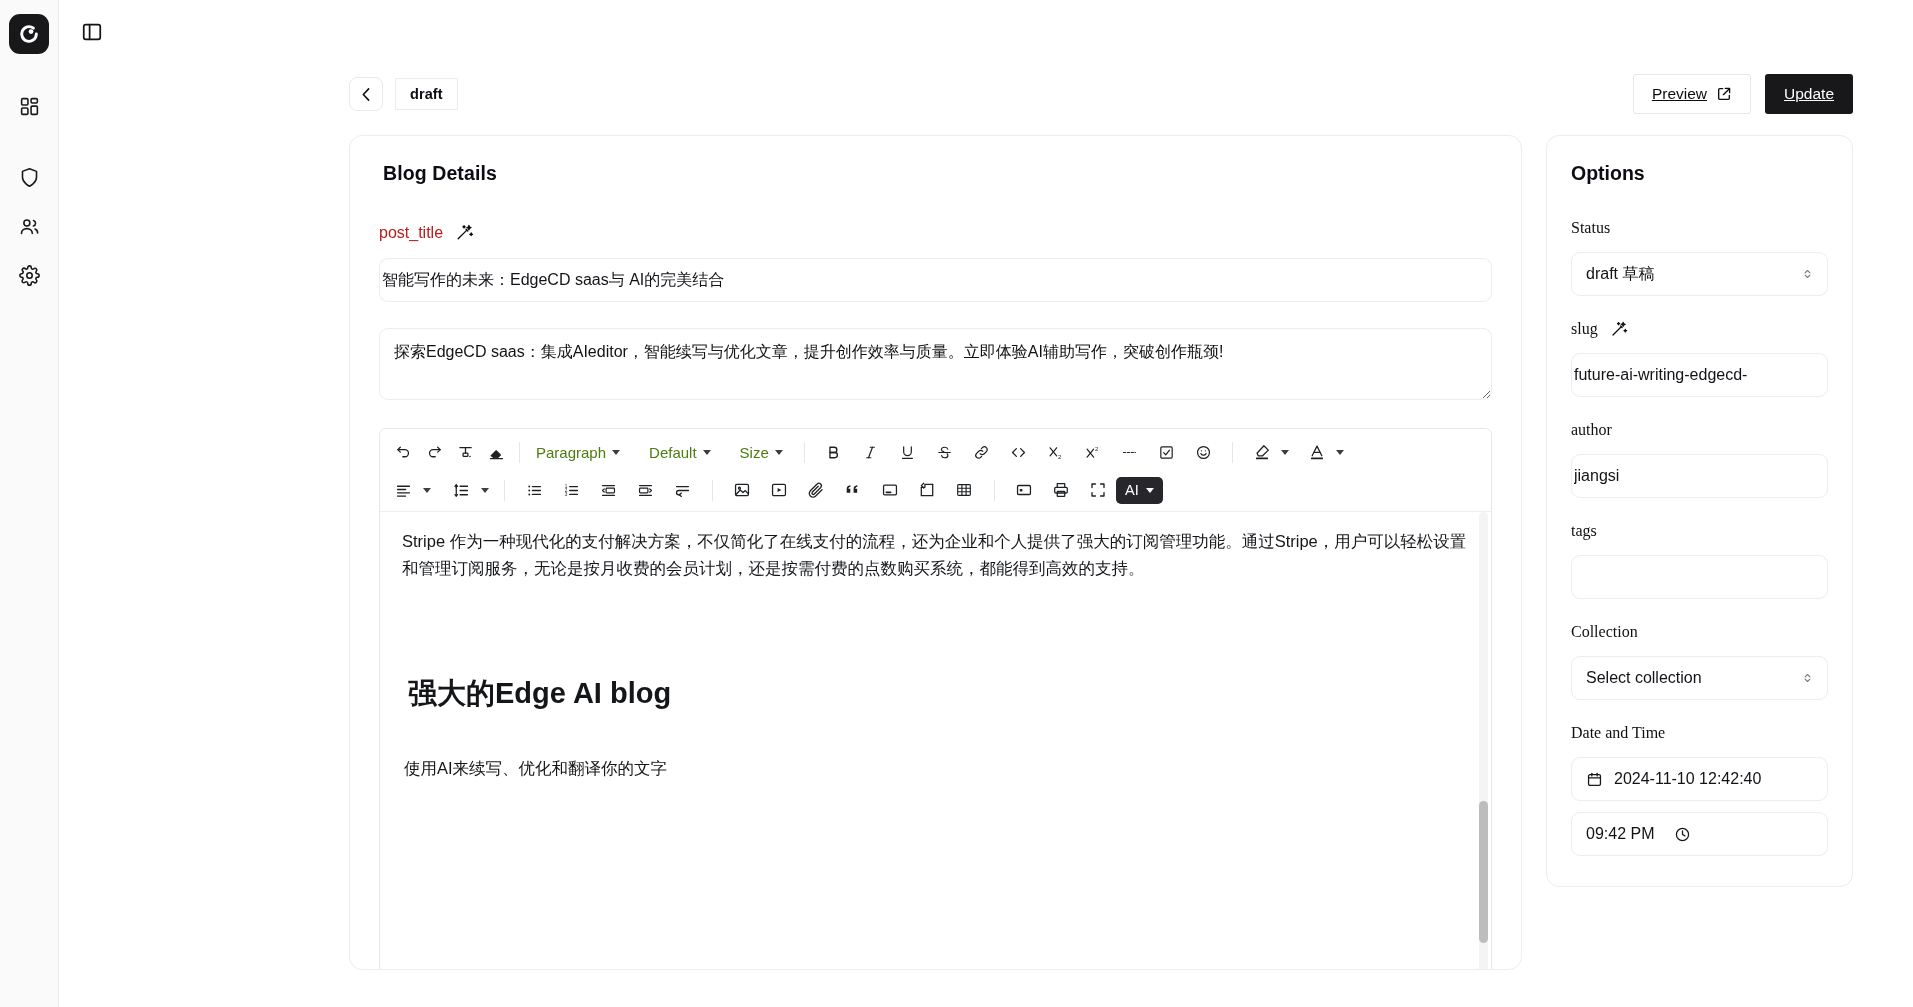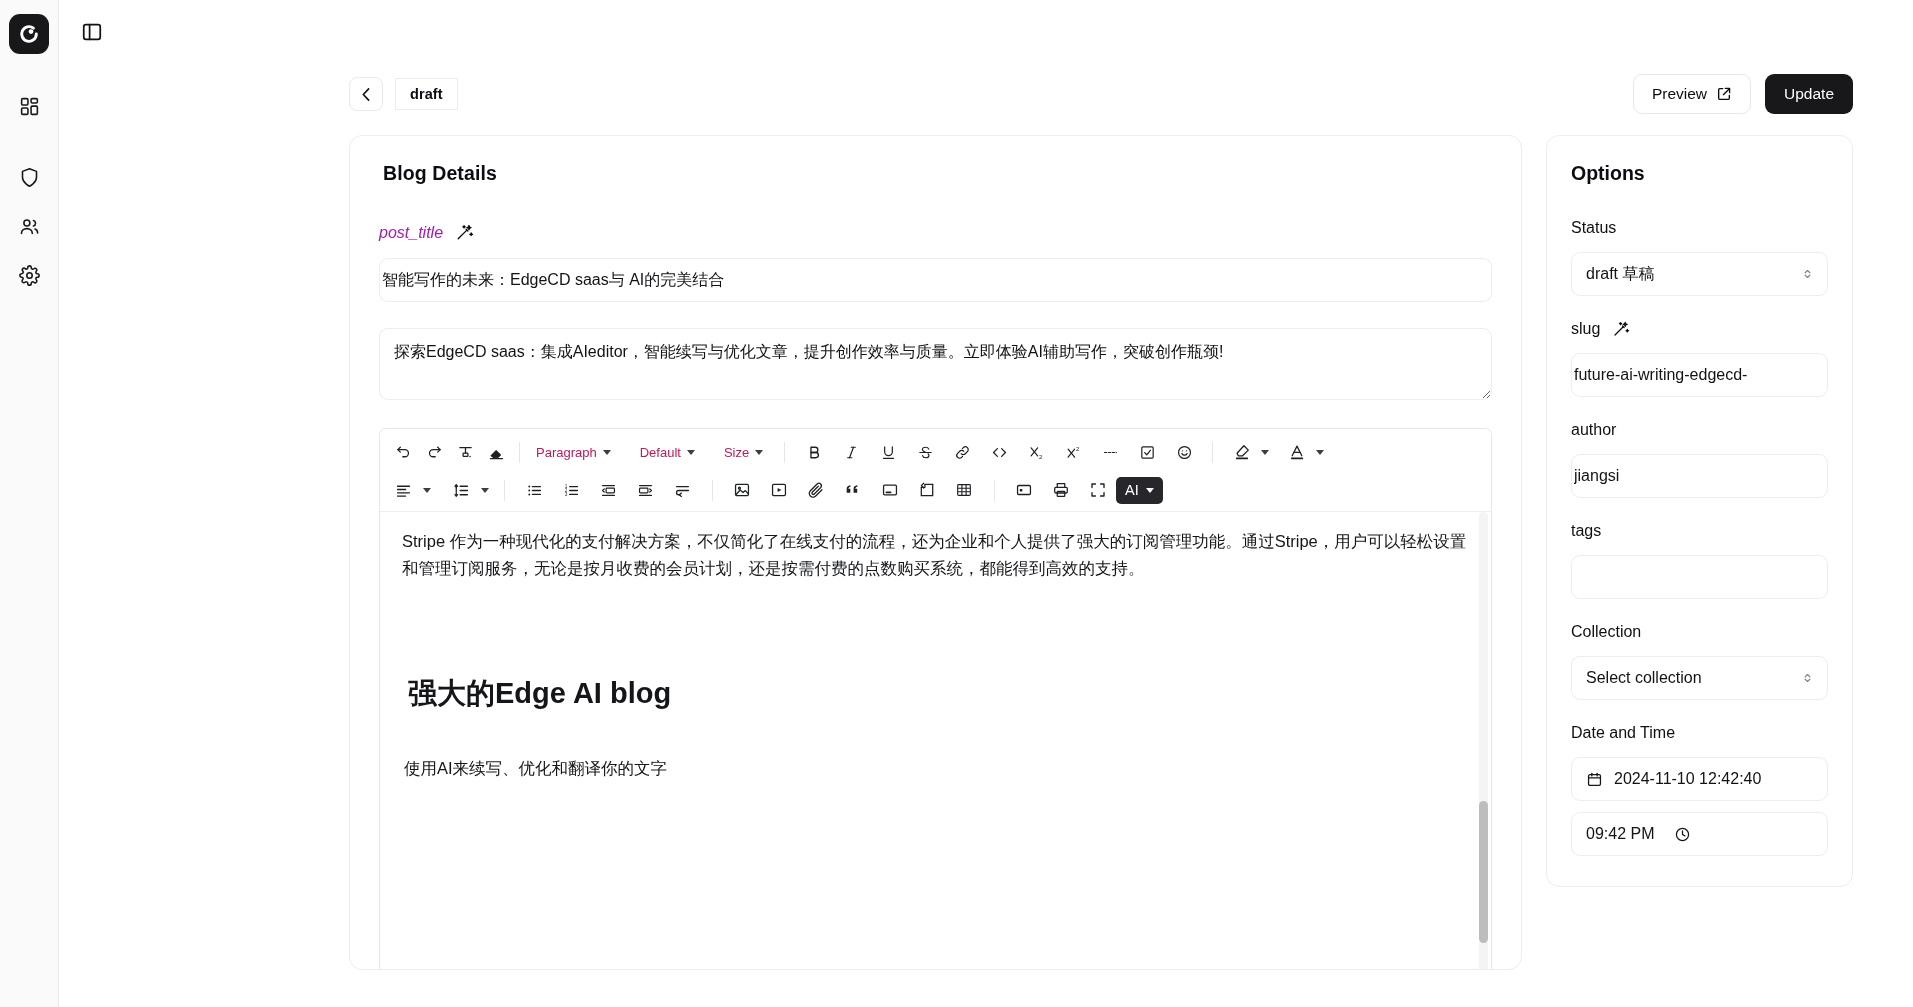--- a/index.html
+++ b/index.html
@@ -55,41 +55,42 @@
     cursor: pointer; color: #111;
   }
   .status-chip {
     margin-left: 12px; height: 32px;
     border: 1px solid #ececf0; border-radius: 0; background: #fff;
     display: flex; align-items: center; padding: 0 14px;
     font-size: 14.5px; font-weight: 700; letter-spacing: .1px;
   }
   .head-spacer { flex: 1; }
   .btn {
-    height: 40px; border-radius: 9px; font-size: 15.5px;
+    height: 40px; border-radius: 3px; font-size: 15.5px;
     display: inline-flex; align-items: center; gap: 9px;
     padding: 0 18px; cursor: pointer; border: 1px solid transparent;
     white-space: nowrap;
+    text-decoration: underline;
   }
   .btn-outline { background: #fff; border-color: #e7e7ea; color: #0c0d11; }
   .btn-dark { background: #18181b; color: #fff; margin-left: 14px; font-weight: 500; }
 
   .columns { display: flex; gap: 24px; padding: 10px 60px 0 290px; align-items: flex-start; }
 
   .card {
     background: #fff; border: 1px solid #ededf0; border-radius: 13px;
   }
   .card-left { flex: 1; min-width: 0; padding: 26px 29px 0 29px; height: 835px; overflow: hidden; }
   .card-right { width: 307px; flex: 0 0 307px; padding: 26px 24px 30px 24px; }
 
   h2.section-title { margin: 0 0 38px 4px; font-size: 19.5px; font-weight: 700; letter-spacing: .1px; }
 
   .field-label {
     display: flex; align-items: center; gap: 12px;
-    font-size: 16px; color: #a21caf; margin-bottom: 16px; font-style: italic;
+    font-size: 16px; color: #b91c1c; margin-bottom: 16px;
   }
   .magic { color: #0c0d10; display: inline-flex; cursor: pointer; }
 
   .input {
     width: 100%; height: 44px; border: 1px solid #ededf0; border-radius: 9px;
     background: #fff; padding: 0 2px; font-size: 16px; color: #121317;
     font-family: inherit; outline: none;
   }
   .input::placeholder { color: #a3a3ab; }
   .textarea {
@@ -109,21 +110,21 @@
     padding: 6px 8px 4px 8px;
   }
   .tb-row { display: flex; align-items: center; flex-wrap: nowrap; gap: 1px; min-height: 34px; }
   .tb-btn {
     min-width: 30px; height: 30px; border-radius: 5px;
     display: inline-flex; align-items: center; justify-content: center;
     color: #1e2024; cursor: pointer; padding: 0 4px;
   }
   .tb-sel {
     height: 30px; border-radius: 5px; display: inline-flex; align-items: center;
-    gap: 6px; padding: 0 8px; font-size: 13px; color: #be185d; cursor: pointer;
+    gap: 6px; padding: 0 8px; font-size: 15px; color: #4d7c0f; cursor: pointer;
   }
   .tb-div { width: 1px; height: 21px; background: #e6e6ea; margin: 0 7px; }
   .caret { width: 0; height: 0; border-left: 4px solid transparent; border-right: 4px solid transparent; border-top: 5px solid #3a3d44; }
   .ai-btn {
     height: 27px; background: #27272b; color: #fff; border-radius: 5px;
     display: inline-flex; align-items: center; gap: 7px; padding: 0 9px;
     font-size: 14.5px; cursor: pointer; margin-left: 2px;
   }
   .ai-btn .caret { border-top-color: #fff; }
 
@@ -143,21 +144,21 @@
     position: absolute; right: 3px; top: 0; width: 9px; height: 100%;
     background: #f4f4f5; border-radius: 5px;
   }
   .vthumb {
     position: absolute; left: 0; width: 9px; border-radius: 5px;
     background: #bdbdbd; top: 289px; height: 142px;
   }
 
   
   .opt-title { margin: 0 0 34px 0; font-size: 19.5px; font-weight: 700; }
-  .opt-label { font-size: 16px; color: #0f1013; margin-bottom: 15px; display: flex; align-items: center; gap: 12px; }
+  .opt-label { font-size: 16px; color: #0f1013; margin-bottom: 15px; display: flex; align-items: center; gap: 12px; font-family: Liberation Serif, serif; }
   .select {
     position: relative; width: 100%; height: 44px; border: 1px solid #ededf0;
     border-radius: 9px; background: #fff; display: flex; align-items: center;
     padding: 0 14px; font-size: 16px; color: #121317; cursor: pointer;
   }
   .select .updown { position: absolute; right: 13px; top: 50%; transform: translateY(-50%); color: #7b7b85; }
   .opt-block { margin-bottom: 24px; }
   .tags-input { height: 44px; }
   .dt-field {
     width: 100%; height: 44px; border: 1px solid #ededf0; border-radius: 9px;

